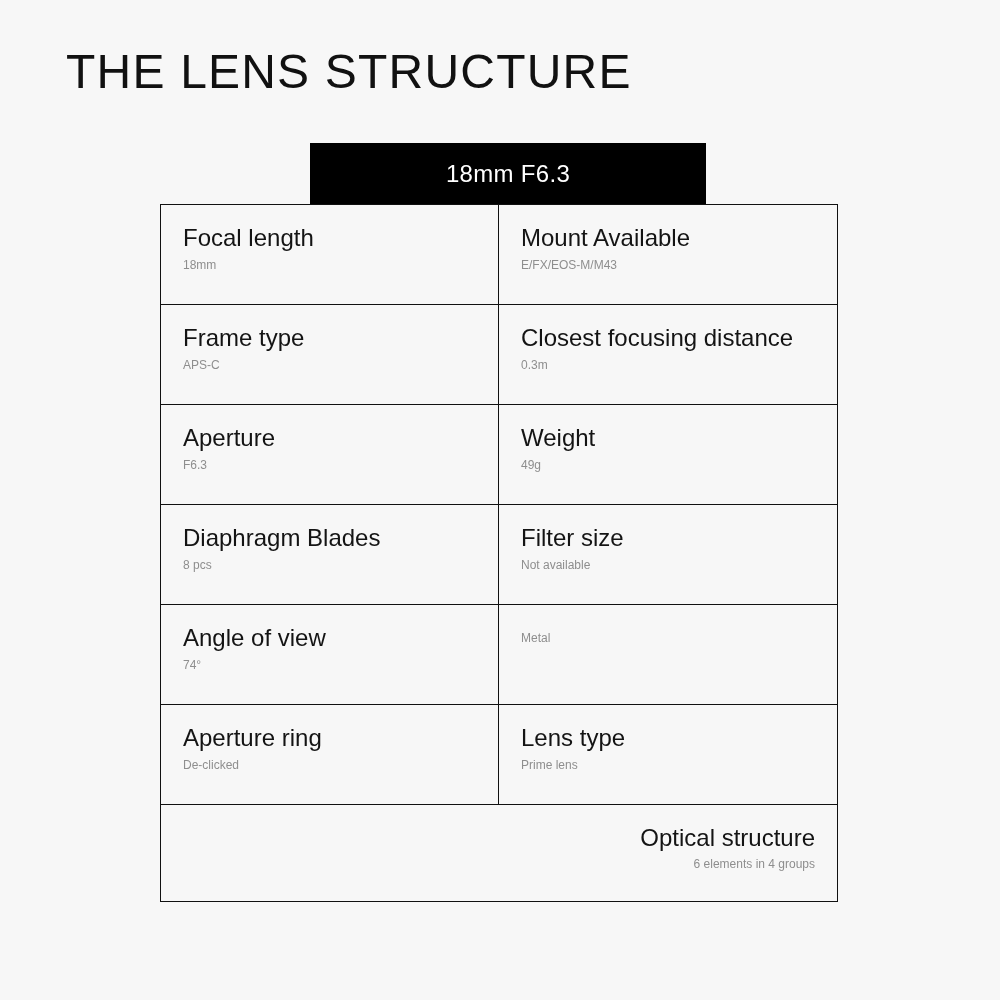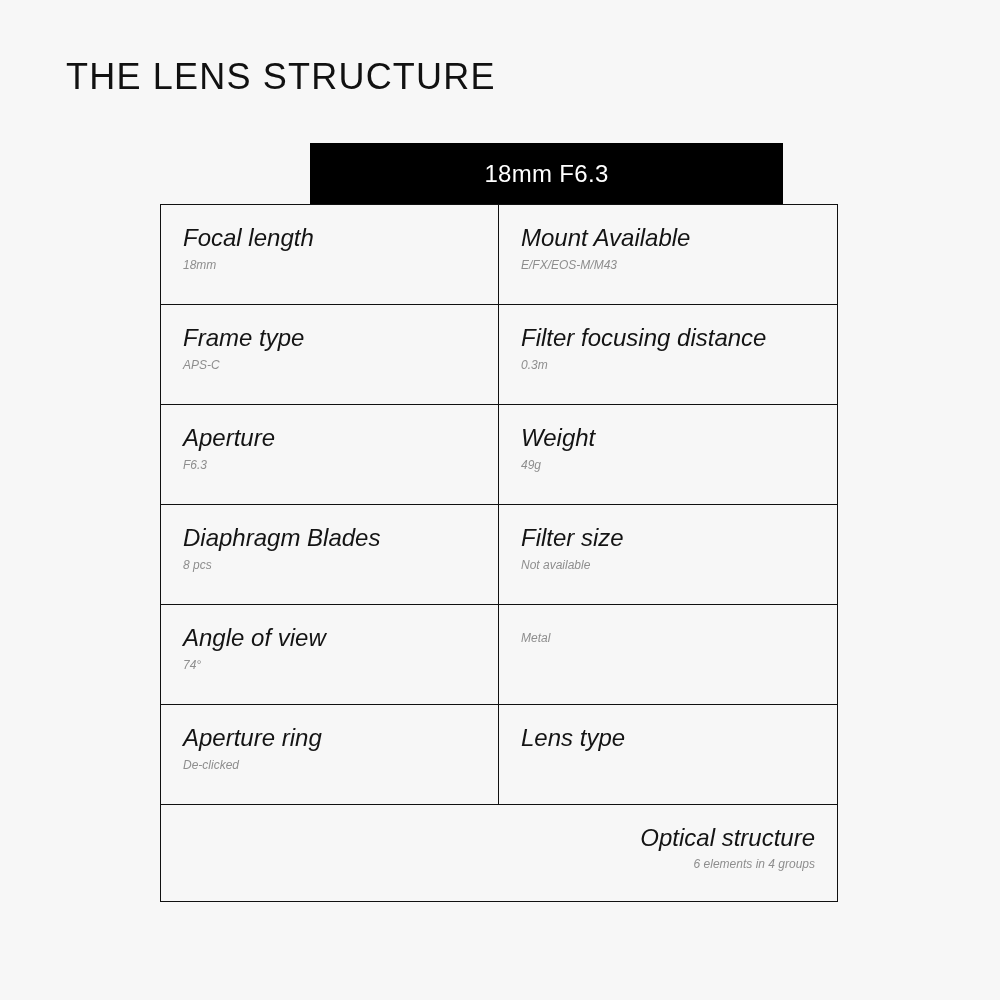--- a/index.html
+++ b/index.html
@@ -12,59 +12,58 @@
     background: #f7f7f7;
     font-family: "Liberation Sans", sans-serif;
     color: #1a1a1a;
     position: relative;
     overflow: hidden;
   }
 
   .page-title {
     position: absolute;
     left: 66px;
-    top: 56px;
-    font-size: 36px;
+    top: 44px;
+    font-size: 48px;
     font-weight: 400;
     letter-spacing: 1.2px;
     color: #111111;
     white-space: nowrap;
   }
 
   .spec-wrap {
     position: absolute;
     left: 160px;
     top: 143px;
     width: 680px;
   }
 
   .model-badge {
     position: absolute;
     left: 150px;
     top: 0;
-    width: 473px;
+    width: 396px;
     height: 62px;
     background: #000000;
     color: #ffffff;
     font-size: 24px;
     display: flex;
     align-items: center;
     justify-content: center;
     letter-spacing: 0.3px;
   }
 
   .spec-table {
     position: absolute;
     left: 0;
     top: 61px;
     width: 678px;
     border: 1.5px solid #111111;
     box-sizing: border-box;
     background: transparent;
-    font-style: italic;
   }
 
   .spec-row {
     display: flex;
     border-bottom: 1.5px solid #111111;
     box-sizing: border-box;
   }
   .spec-row:last-child {
     border-bottom: none;
   }
@@ -127,21 +126,21 @@
         <div class="spec-value">E/FX/EOS-M/M43</div>
       </div>
     </div>
 
     <div class="spec-row">
       <div class="spec-cell left">
         <div class="spec-label">Frame type</div>
         <div class="spec-value">APS-C</div>
       </div>
       <div class="spec-cell">
-        <div class="spec-label">Filter focusing distance</div>
+        <div class="spec-label">Closest focusing distance</div>
         <div class="spec-value">0.3m</div>
       </div>
     </div>
 
     <div class="spec-row">
       <div class="spec-cell left">
         <div class="spec-label">Aperture</div>
         <div class="spec-value">F6.3</div>
       </div>
       <div class="spec-cell">
@@ -171,20 +170,21 @@
       </div>
     </div>
 
     <div class="spec-row">
       <div class="spec-cell left">
         <div class="spec-label">Aperture ring</div>
         <div class="spec-value">De-clicked</div>
       </div>
       <div class="spec-cell">
         <div class="spec-label">Lens type</div>
+        <div class="spec-value">Prime lens</div>
       </div>
     </div>
 
     <div class="spec-row full">
       <div class="spec-cell">
         <div class="spec-label">Optical structure</div>
         <div class="spec-value">6 elements in 4 groups</div>
       </div>
     </div>
 

